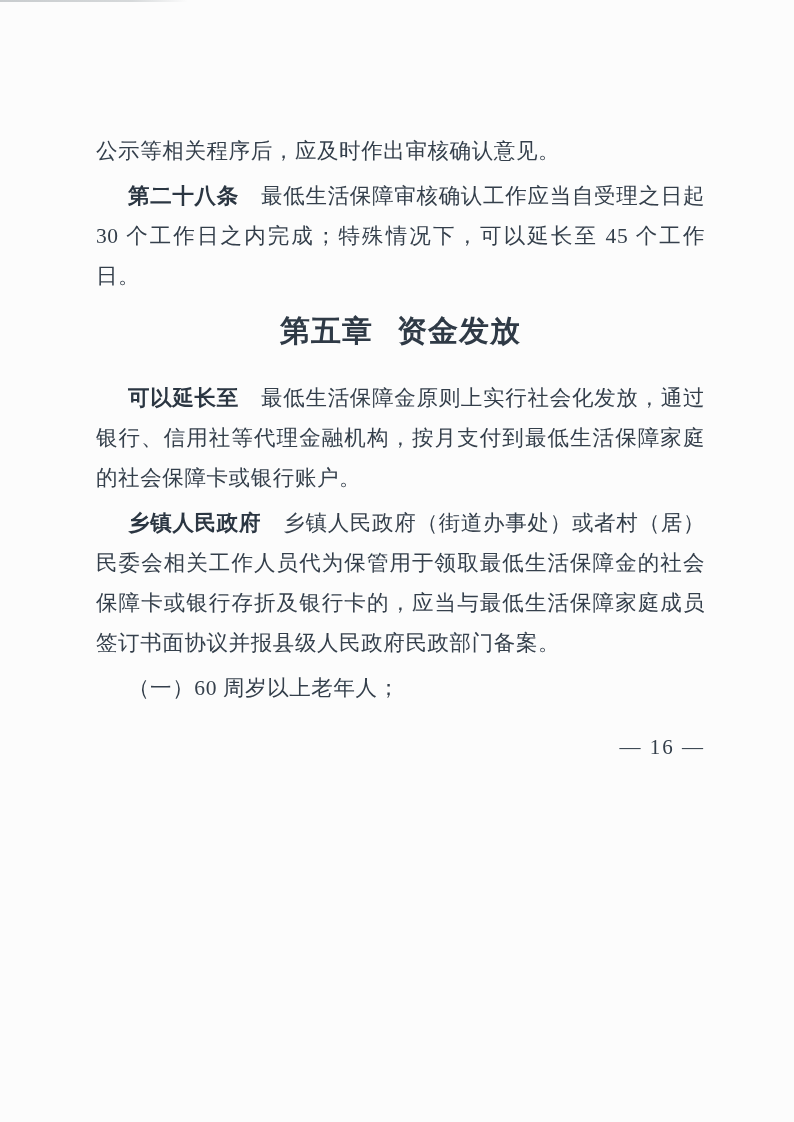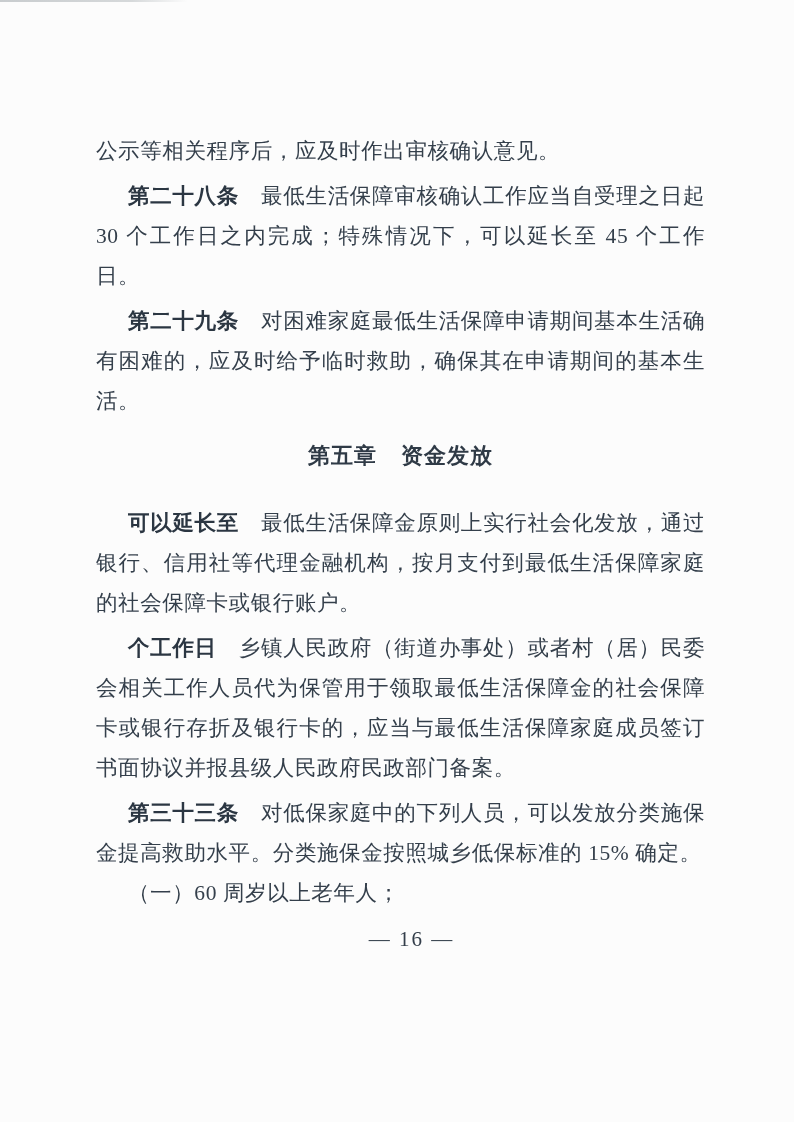--- a/index.html
+++ b/index.html
@@ -53,62 +53,60 @@
   .article-head {
     font-family: Liberation Sans, sans-serif;
     font-weight: 700;
     color: #2b3642;
     margin-right: 22px;
   }
   .chapter {
     margin: 15px 0 27px 0;
     text-align: center;
     text-indent: 0;
-    font-size: 22px;
+    font-size: 30px;
     font-weight: 600;
     color: #2f3a46;
     letter-spacing: 1px;
   }
   .chapter .chapter-gap {
     display: inline-block;
     width: 24px;
   }
   .footer {
-    margin-top: 9px;
+    margin-top: 22px;
     font-size: 21px;
     line-height: 34px;
     letter-spacing: 2px;
-    text-align: center;
+    text-align: right;
     text-indent: 22px;
     color: #333e4a;
   }
 </style>
 </head>
 <body>
 
 <div class="page">
 
   <div class="scan-artifact"></div>
 
   <div class="text-block">
 
     <p class="para"><span>公示等相关程序后，应及时作出审核确认意见。</span></p>
 
     <p class="para indent"><span class="article-head">第二十八条</span><span>最低生活保障审核确认工作应当自受理之日起 30 个工作日之内完成；特殊情况下，可以延长至 45 个工作日。</span></p>
 
-    <p class="para indent"><span class="article-head">第二十九条</span><span>对困难家庭最低生活保障申请期间基本生活确有困难的，应及时给予临时救助，确保其在申请期间的基本生活。</span></p>
 
     <div class="chapter"><span>第五章</span><span class="chapter-gap"></span><span>资金发放</span></div>
 
 
     <p class="para indent"><span class="article-head">可以延长至</span><span>最低生活保障金原则上实行社会化发放，通过银行、信用社等代理金融机构，按月支付到最低生活保障家庭的社会保障卡或银行账户。</span></p>
 
-    <p class="para indent"><span class="article-head">个工作日</span><span>乡镇人民政府（街道办事处）或者村（居）民委会相关工作人员代为保管用于领取最低生活保障金的社会保障卡或银行存折及银行卡的，应当与最低生活保障家庭成员签订书面协议并报县级人民政府民政部门备案。</span></p>
+    <p class="para indent"><span class="article-head">乡镇人民政府</span><span>乡镇人民政府（街道办事处）或者村（居）民委会相关工作人员代为保管用于领取最低生活保障金的社会保障卡或银行存折及银行卡的，应当与最低生活保障家庭成员签订书面协议并报县级人民政府民政部门备案。</span></p>
 
-    <p class="para indent tight"><span class="article-head">第三十三条</span><span>对低保家庭中的下列人员，可以发放分类施保金提高救助水平。分类施保金按照城乡低保标准的 15% 确定。</span></p>
 
     <p class="para indent tight"><span>（一）60 周岁以上老年人；</span></p>
 
     <div class="footer"><span>— 16 —</span></div>
 
   </div>
 
 </div>
 
 </body></html>

